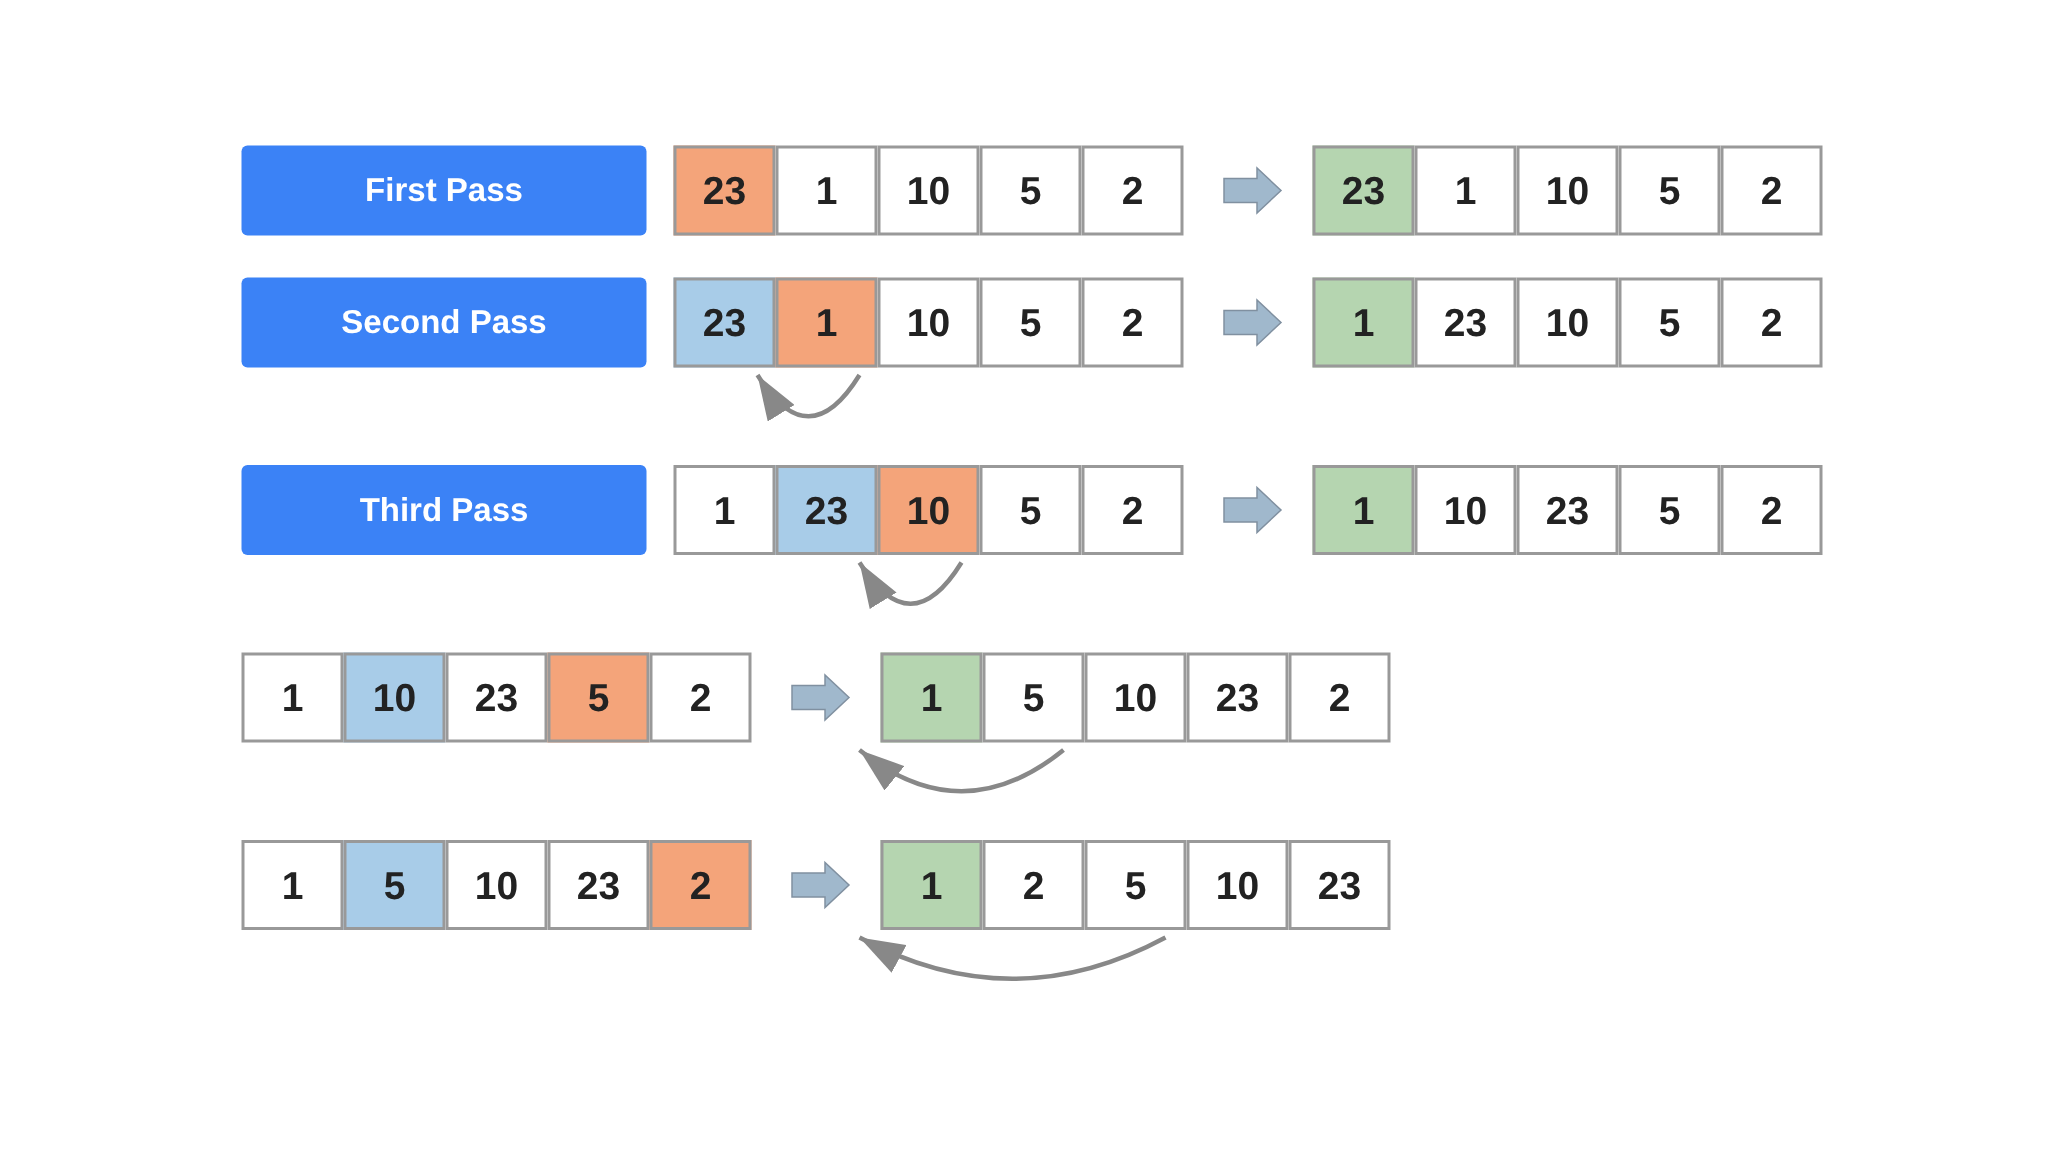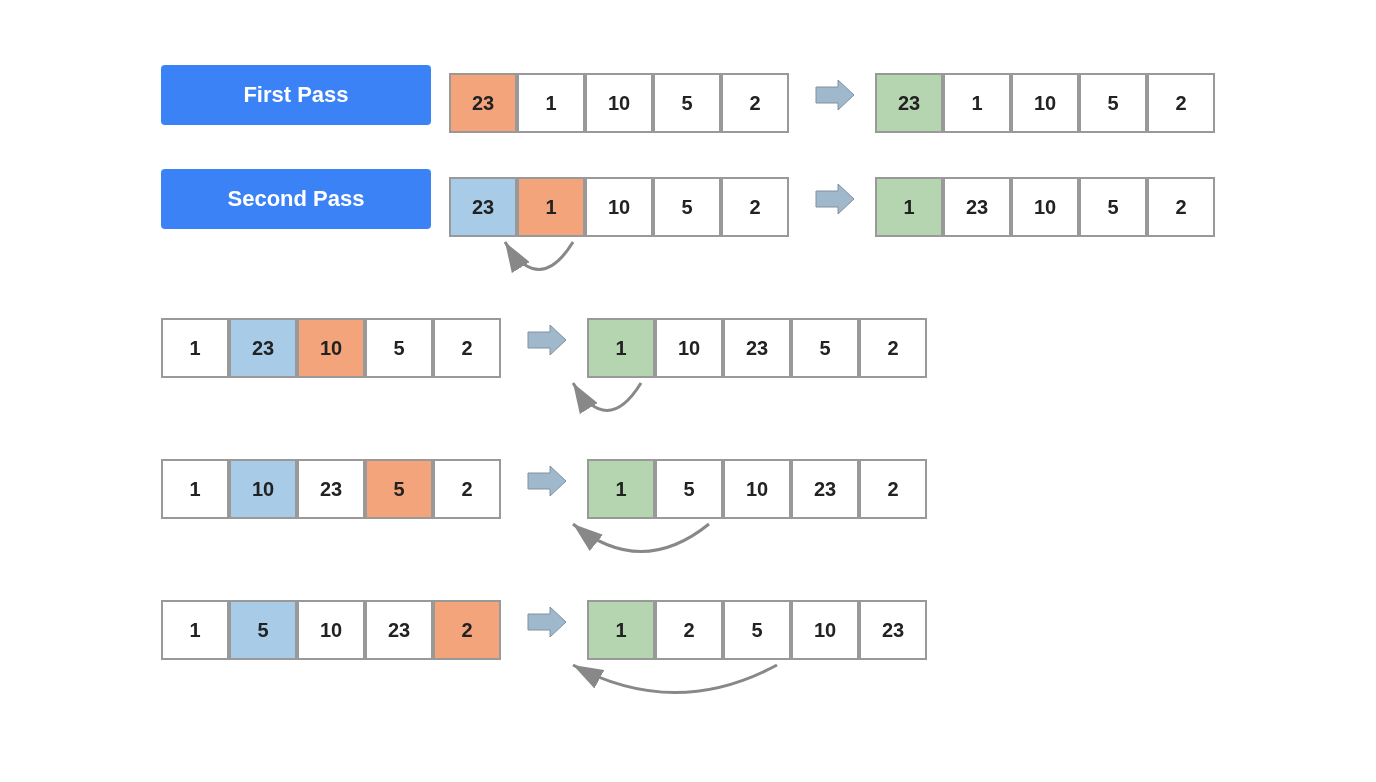--- a/index.html
+++ b/index.html
@@ -41,25 +41,24 @@
     .array-box {
       display: flex;
     }
     .cell {
       width: 68px;
       height: 60px;
       border: 2px solid #999;
       display: flex;
       align-items: center;
       justify-content: center;
-      font-size: 20px;
+      font-size: 26px;
       font-weight: bold;
       color: #222;
       background: #fff;
-      margin-top: 16px;
     }
     .cell.highlight-blue {
       background: #a8cce8;
     }
     .cell.highlight-orange {
       background: #f4a47a;
     }
     .cell.highlight-green {
       background: #b5d5b0;
     }
@@ -146,20 +145,21 @@
       <marker id="arrowhead" markerWidth="10" markerHeight="7" refX="10" refY="3.5" orient="auto">
         <polygon points="0 0, 10 3.5, 0 7" fill="#888"></polygon>
       </marker>
     </defs>
     <path d="M 102 5 Q 68 60 34 5" fill="none" stroke="#888" stroke-width="3" marker-end="url(#arrowhead)"></path>
   </svg>
       </div>
     </div>
     <div class="pass-section">
       <div class="pass-row">
+        <div class="pass-label">Third Pass</div>
         <div class="array-box">
           <div class="cell">1</div>
           <div class="cell highlight-blue">23</div>
           <div class="cell highlight-orange">10</div>
           <div class="cell">5</div>
           <div class="cell">2</div>
         </div>
         <div class="arrow-right">
           <svg viewBox="0 0 48 40" xmlns="http://www.w3.org/2000/svg">
     <polygon points="8,12 30,12 30,5 46,20 30,35 30,28 8,28" fill="#a0b8cc" stroke="#8090a0" stroke-width="1"></polygon>

